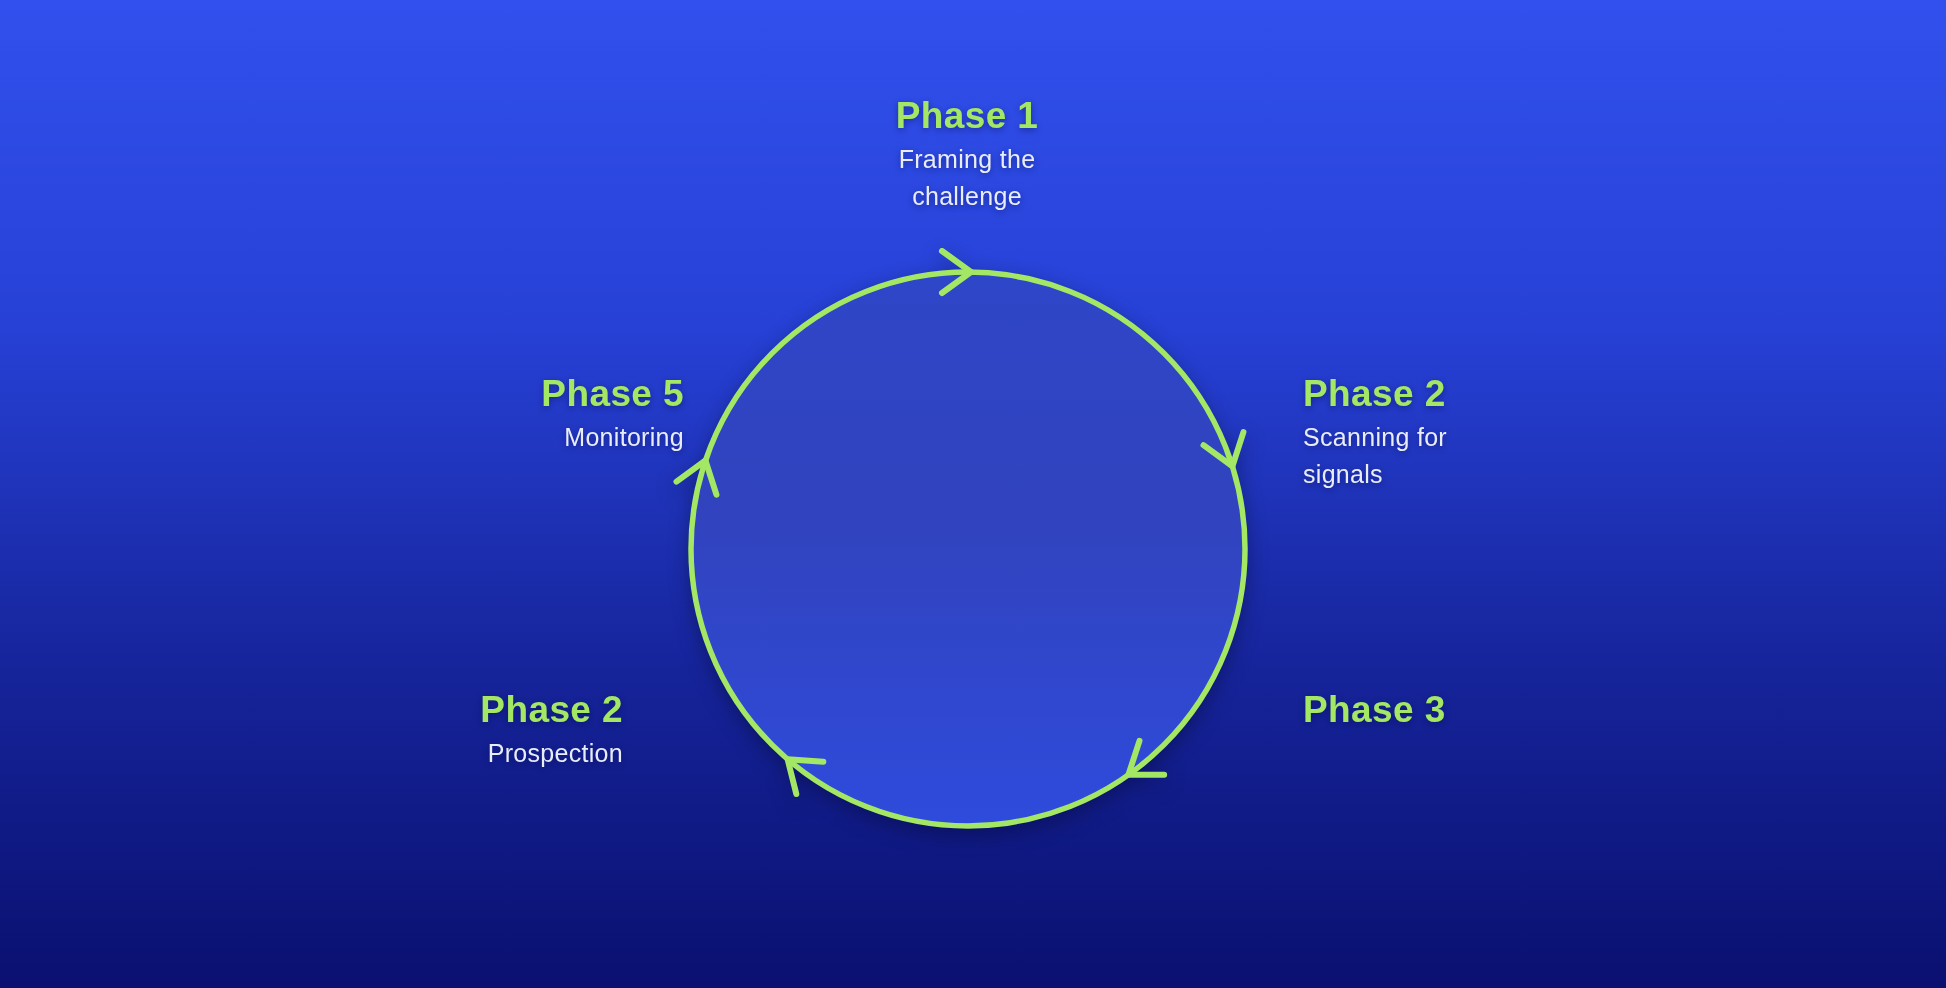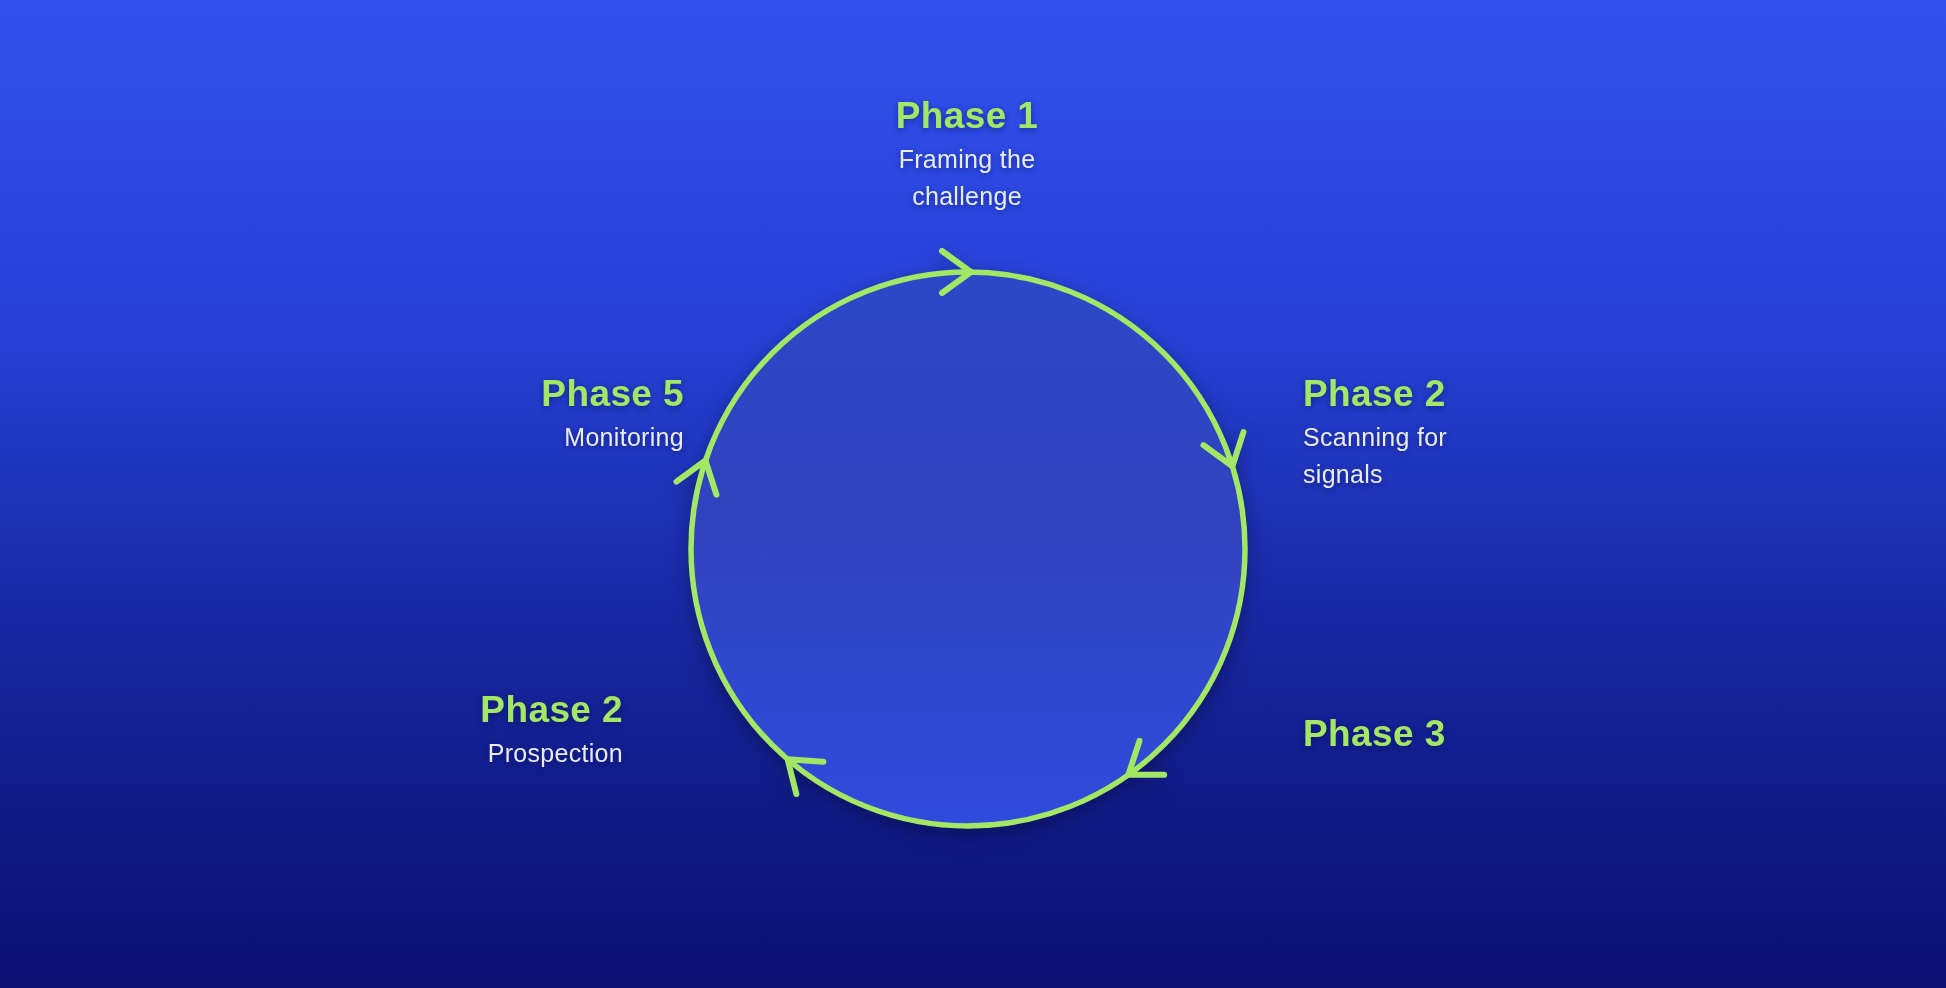--- a/index.html
+++ b/index.html
@@ -43,21 +43,21 @@
   }
   .phase-desc {
     font-size: 25px;
     line-height: 37px;
     font-weight: 400;
     letter-spacing: 0.3px;
     color: var(--text-light, #E9EDF9);
   }
   .phase-1 { left: 767px; top: 94px;  width: 400px; text-align: center; }
   .phase-2 { left: 1303px; top: 372px; text-align: left; }
-  .phase-3 { left: 1303px; top: 688px; text-align: left; margin-top: 24px; }
+  .phase-3 { left: 1303px; top: 688px; text-align: left; }
   .phase-4 { right: 1323px; top: 688px; text-align: right; }
   .phase-5 { right: 1262px; top: 372px; text-align: right; }
 </style>
 </head>
 <body>
 
 <div class="stage">
 
   <svg class="ring-svg" width="1946" height="988" viewBox="0 0 1946 988">
     <defs>

